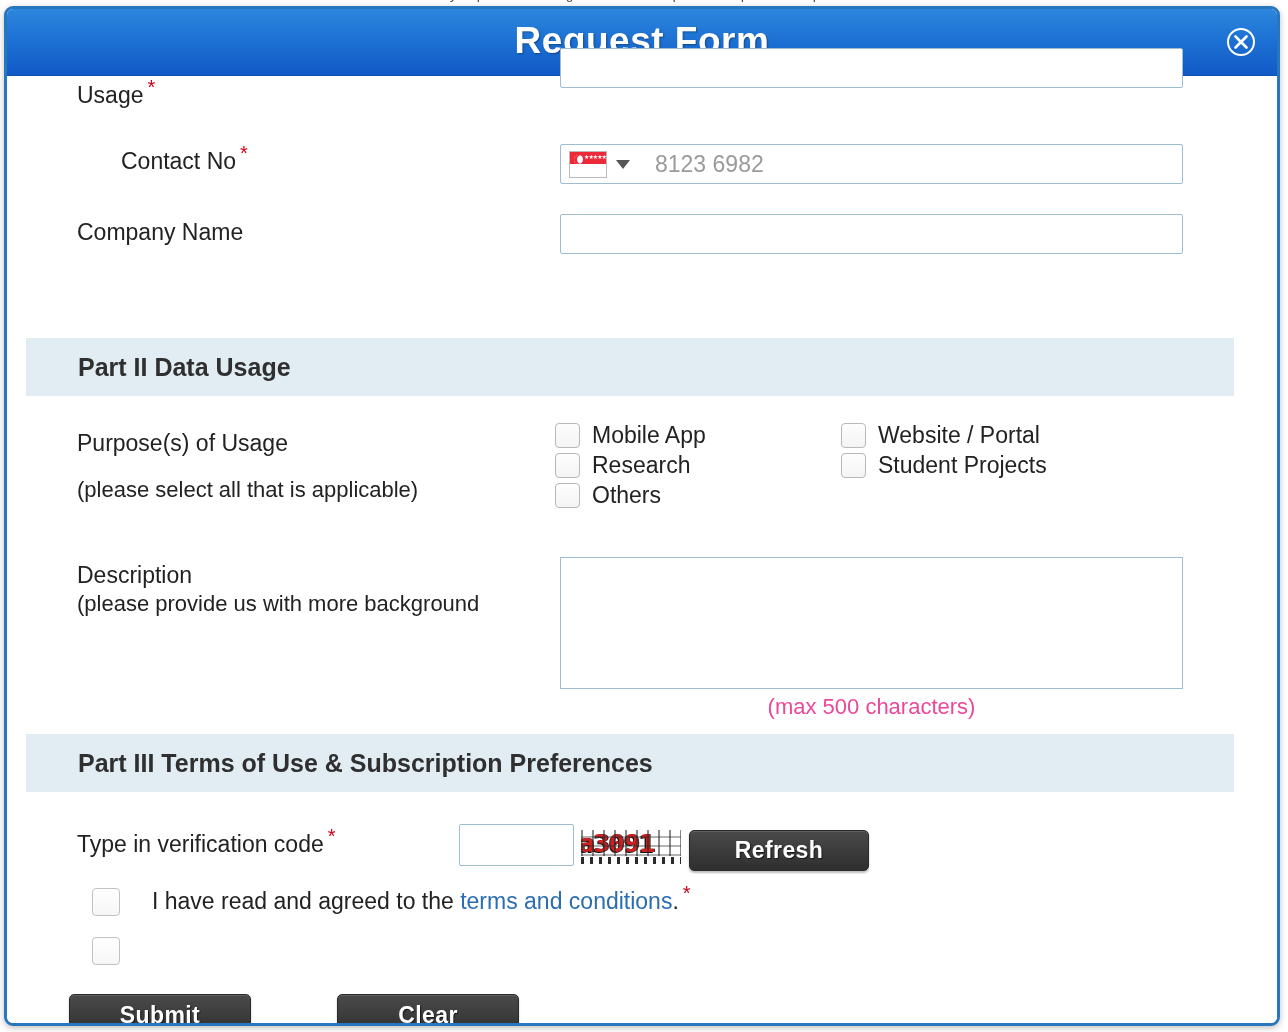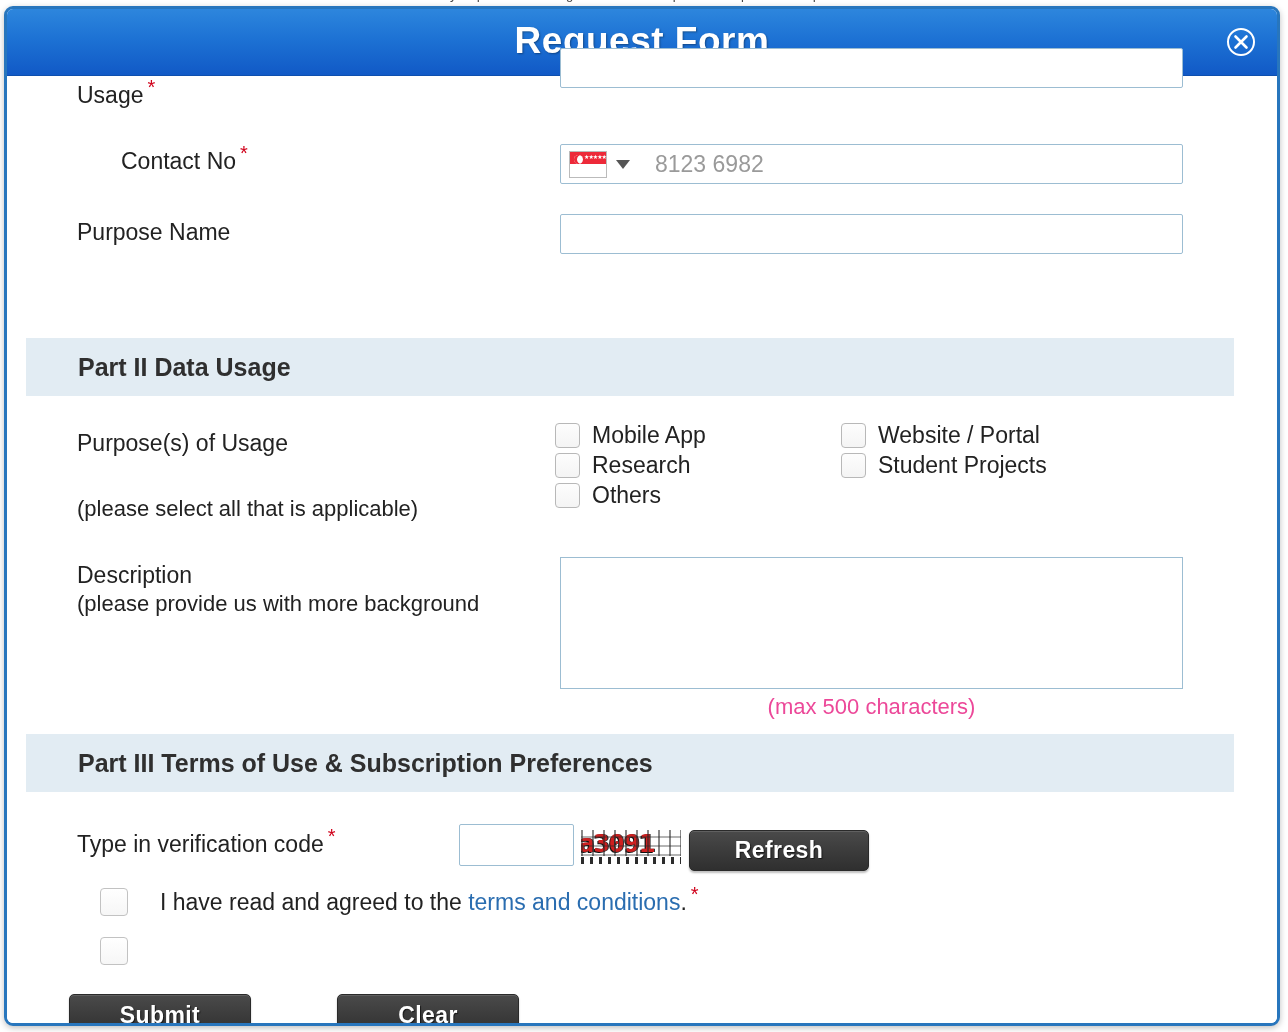--- a/index.html
+++ b/index.html
@@ -232,21 +232,21 @@
   #sec3 { top: 658px; }
 
   
   #row-purpose-label {
     position: absolute;
     top: 352px;
     left: 0;
   }
   #row-purpose-sub {
     position: absolute;
-    top: 416px;
+    top: 397px;
     left: 0;
   }
 
   .cbgroup { position: absolute; }
   #cbcol1 { left: 548px; top: 344px; }
   #cbcol2 { left: 834px; top: 344px; }
   .cbrow {
     display: flex;
     align-items: center;
     height: 30px;
@@ -376,23 +376,23 @@
     position: absolute;
     left: 682px;
     top: 754px;
     width: 180px;
     height: 41px;
     line-height: 39px;
   }
 
   .agree-row {
     position: absolute;
-    left: 93px;
+    left: 85px;
     display: flex;
-    align-items: center;
+    align-items: flex-start;
   }
   #agree-terms { top: 812px; }
   #agree-notify { top: 861px; }
   .agree-box {
     width: 28px;
     height: 28px;
     box-sizing: border-box;
     border: 1px solid #c2c2c2;
     border-radius: 4px;
     background: linear-gradient(to bottom, #ffffff, #f6f6f6);
@@ -473,21 +473,21 @@
           <div class="flag-top"></div>
           <div class="crescent"></div>
           <div class="stars">★★★★★</div>
         </div>
         <div class="caret"></div>
       </div>
       <div id="contact-input-text">8123 6982</div>
     </div>
 
     <div class="row" id="row-company">
-      <div class="lbl">Purpose Name</div>
+      <div class="lbl">Company Name</div>
     </div>
     <input class="tbox" id="company-input" type="text" placeholder="" style="">
 
     <div class="section-bar" id="sec2">
       <div class="section-title">Part II Data Usage</div>
     </div>
 
     <div class="row" id="row-purpose-label">
       <div class="lbl">Purpose(s) of Usage</div>
     </div>

